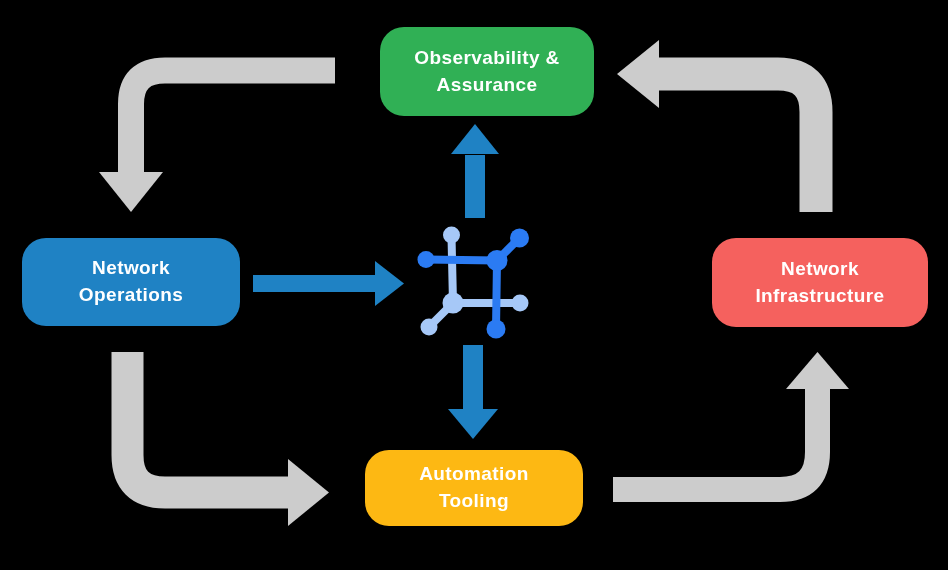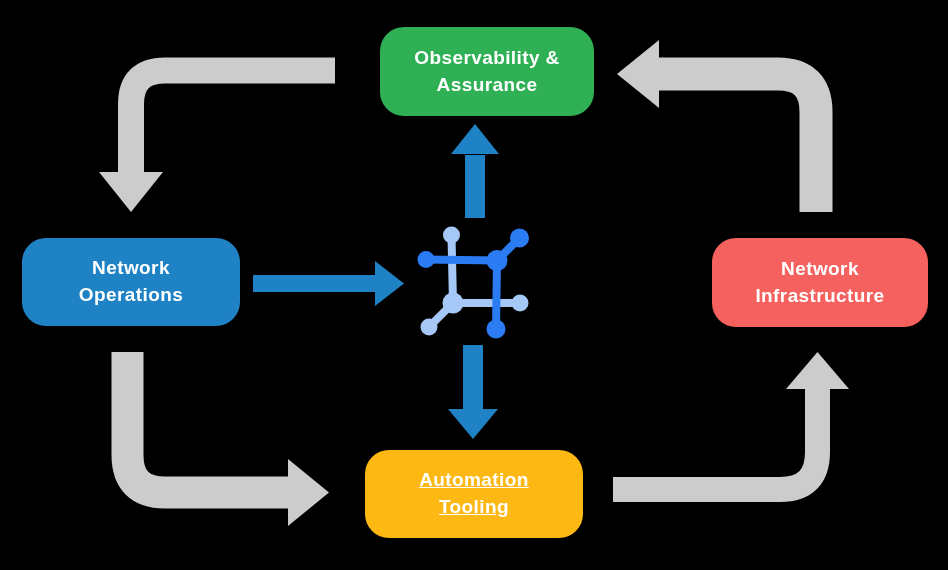--- a/index.html
+++ b/index.html
@@ -27,21 +27,21 @@
     color: #ffffff;
     font-size: 19px;
     font-weight: 700;
     letter-spacing: 0.4px;
     line-height: 1.42;
   }
   .node-label { white-space: pre-line; }
   .node-green  { left: 368px; top: 27px;  width: 214px; height: 89px; background: #30B055; margin-left: 12px; }
   .node-blue   { left: 22px;  top: 238px; width: 218px; height: 88px; background: #1F82C4; }
   .node-red    { left: 712px; top: 238px; width: 216px; height: 89px; background: #F5615E; }
-  .node-yellow { left: 365px; top: 450px; width: 218px; height: 88px; background: #FDB813; text-decoration: underline; }
+  .node-yellow { left: 365px; top: 450px; width: 218px; height: 76px; background: #FDB813; }
 
   .garrow-line { fill: none; stroke: #CCCCCC; }
   .garrow-head { fill: #CCCCCC; stroke: none; }
   .barrow-line { fill: none; stroke: #1F82C4; }
   .barrow-head { fill: #1F82C4; stroke: none; }
   .icon-light-line { fill: none; stroke: #A6C8F7; stroke-width: 8; stroke-linecap: round; }
   .icon-light-dot  { fill: #A6C8F7; }
   .icon-dark-line  { fill: none; stroke: #2B7BF3; stroke-width: 8; stroke-linecap: round; }
   .icon-dark-dot   { fill: #2B7BF3; }
 </style>

